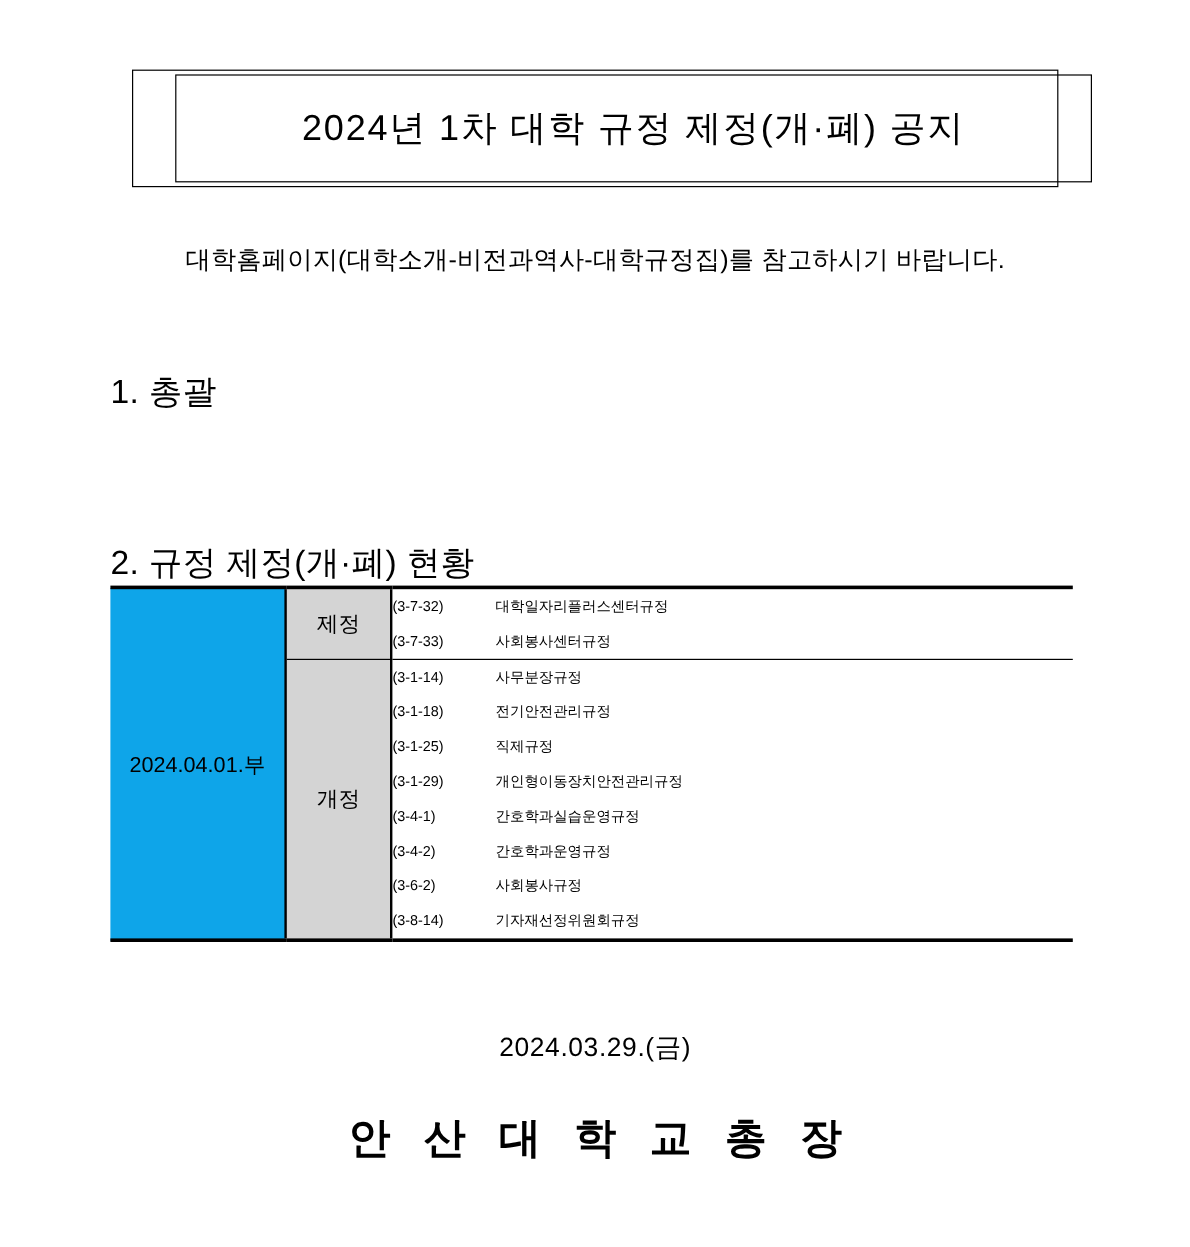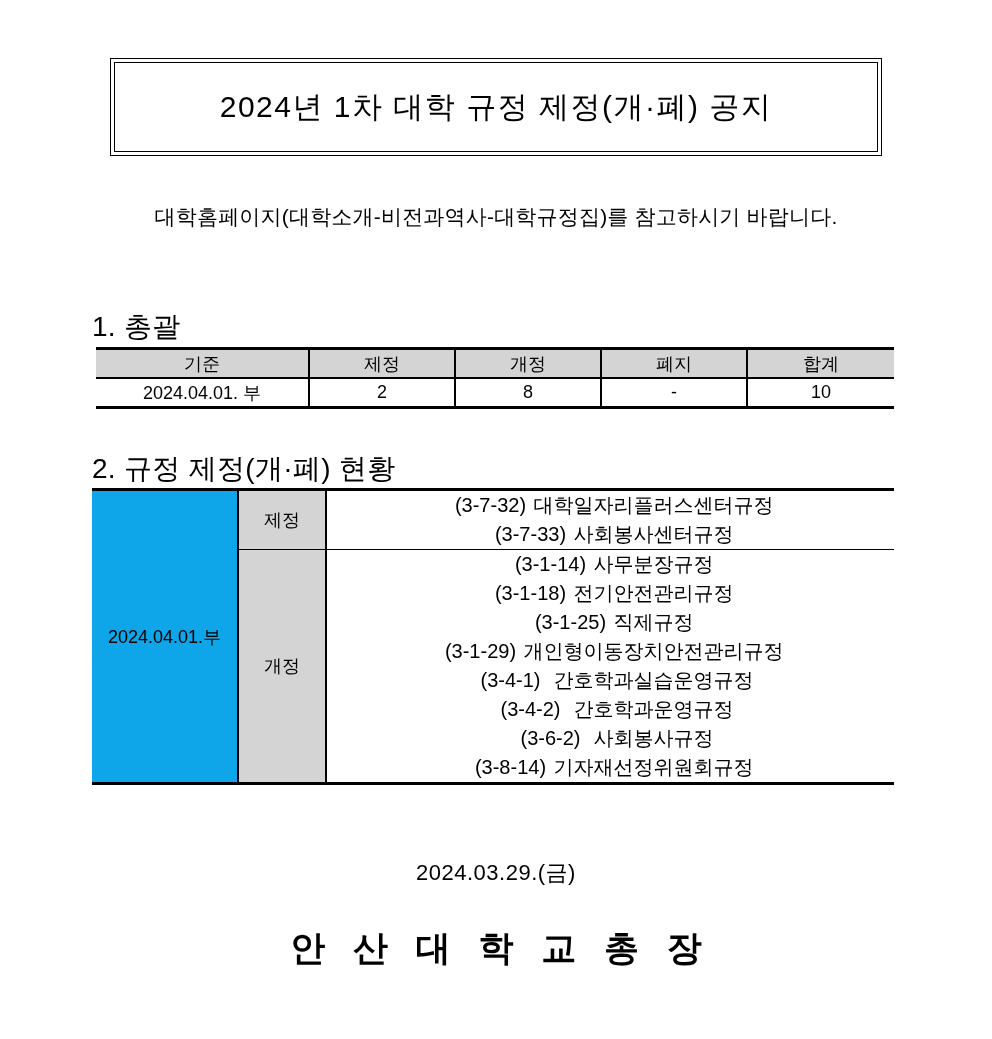--- a/index.html
+++ b/index.html
@@ -36,20 +36,21 @@
     padding: 3px;
   }
   .title-frame-inner {
     width: 100%;
     height: 100%;
     border: 1px solid #000;
     box-sizing: border-box;
     display: flex;
     align-items: center;
     justify-content: center;
+    margin-left: 32px;
   }
   .title-text {
     font-size: 30px;
     font-weight: normal;
     letter-spacing: 1.5px;
     white-space: nowrap;
     color: #000;
   }
 
   
@@ -156,22 +157,21 @@
     border-top: 3px solid #000;
     border-bottom: 1px solid #000;
   }
   .cell-list.list-last {
     border-bottom: 3px solid #000;
   }
   .reg-item {
     display: block;
     line-height: 29px;
     white-space: nowrap;
-    font-size: 20px;
-    text-align: center;
+    font-size: 12px;
   }
   .reg-code {
     display: inline-block;
     min-width: 86px;
   }
 
   
   .footer-date {
     position: absolute;
     left: 0;
@@ -203,47 +203,20 @@
       <div class="title-text">2024년 1차 대학 규정 제정(개·폐) 공지</div>
     </div>
   </div>
 
   <div class="intro">
     <span class="intro-line">대학홈페이지(대학소개-비전과역사-대학규정집)를 참고하시기 바랍니다.</span>
   </div>
 
   <div class="section-heading" id="heading-1">1. 총괄</div>
 
-  <table class="summary-table">
-    <colgroup>
-      <col style="width:213px">
-      <col style="width:146px">
-      <col style="width:146px">
-      <col style="width:146px">
-      <col style="width:147px">
-    </colgroup>
-    <thead>
-      <tr>
-        <th>기준</th>
-        <th>제정</th>
-        <th>개정</th>
-        <th>폐지</th>
-        <th>합계</th>
-      </tr>
-    </thead>
-    <tbody>
-      <tr>
-        <td>2024.04.01. 부</td>
-        <td>2</td>
-        <td>8</td>
-        <td>-</td>
-        <td>10</td>
-      </tr>
-    </tbody>
-  </table>
 
   <div class="section-heading" id="heading-2">2. 규정 제정(개·폐) 현황</div>
 
   <table class="detail-table">
     <colgroup>
       <col style="width:146px">
       <col style="width:88px">
       <col style="width:568px">
     </colgroup>
     <tbody>

